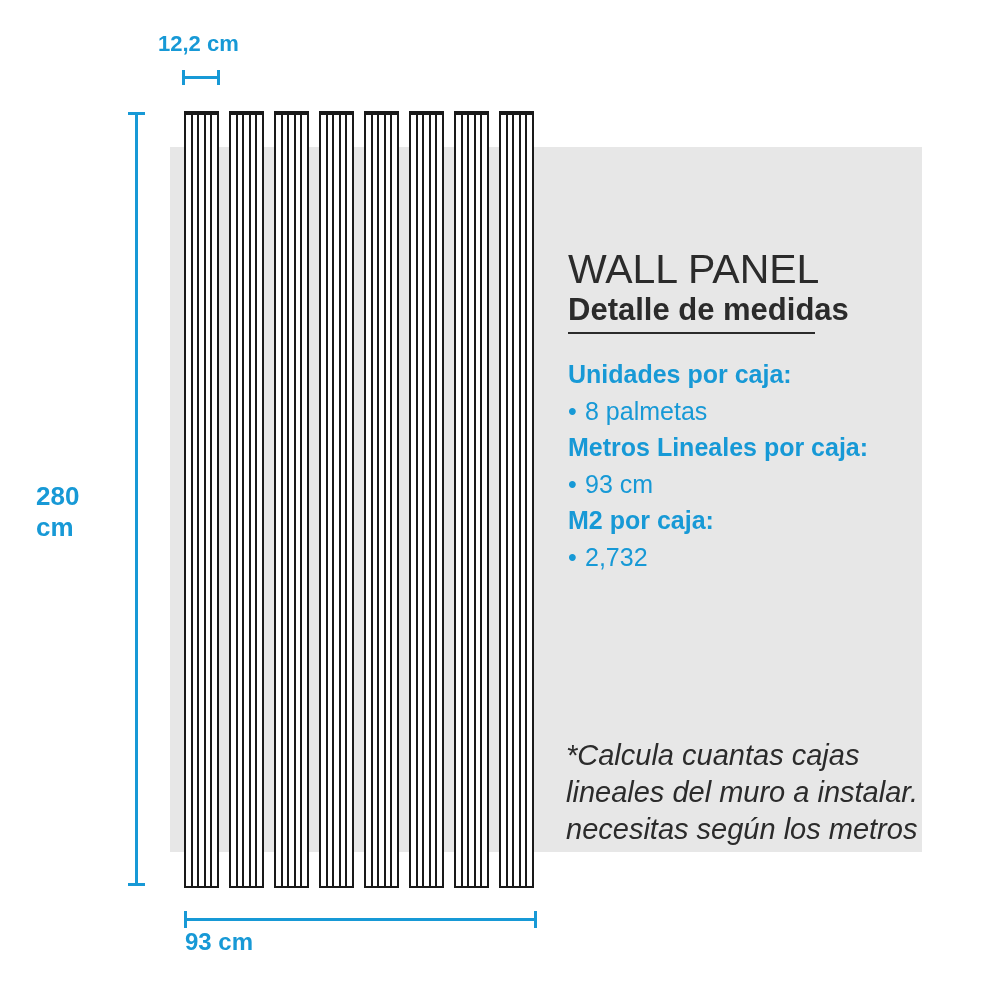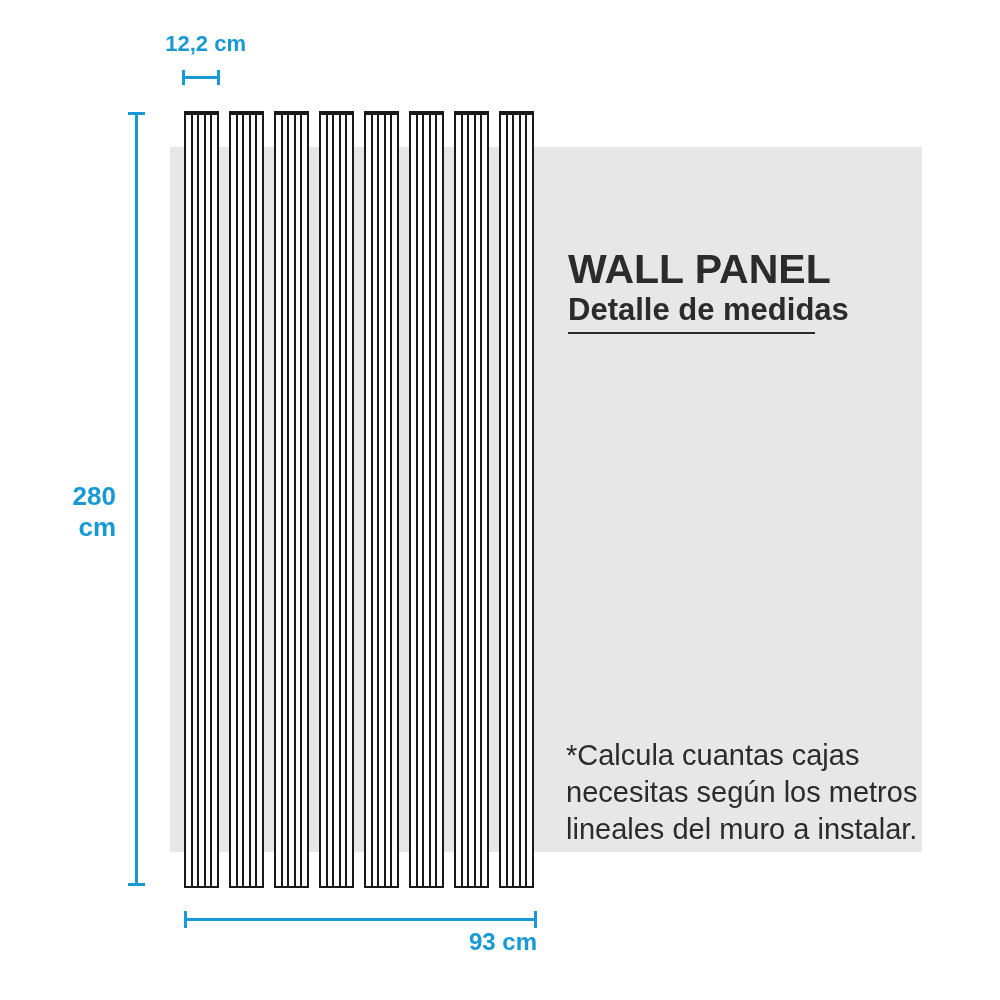--- a/index.html
+++ b/index.html
@@ -14,45 +14,45 @@
     width:35px;height:777px;box-sizing:border-box;
     background:var(--panel-line,#191919);
     border:2.5px solid var(--panel-line,#191919);
     border-top-width:4px;
     display:grid;grid-template-columns:repeat(5,1fr);column-gap:1.7px;
   }
   .slat{background:#fff;}
   
   .dim{position:absolute;background:var(--accent,#1799d6);}
   .dim-label{
-    position:absolute;color:var(--accent,#1799d6);font-weight:bold;text-align:right;
+    position:absolute;color:var(--accent,#1799d6);font-weight:bold;text-align:left;
     font-family:"Liberation Sans",sans-serif;
   }
   #dim-top-label{left:158px;top:31px;width:88px;font-size:22px;}
   #dim-top-line{left:183px;top:76px;width:36px;height:3px;}
   #dim-top-tick-l{left:182px;top:70px;width:3px;height:15px;}
   #dim-top-tick-r{left:217px;top:70px;width:3px;height:15px;}
   #dim-left-label{left:36px;top:481px;width:80px;font-size:26px;}
   #dim-left-line{left:135px;top:112px;width:3px;height:774px;}
   #dim-left-tick-t{left:128px;top:112px;width:17px;height:3px;}
   #dim-left-tick-b{left:128px;top:883px;width:17px;height:3px;}
   #dim-bottom-label{left:185px;top:928px;width:352px;font-size:24px;}
   #dim-bottom-line{left:185px;top:918px;width:352px;height:3px;}
   #dim-bottom-tick-l{left:184px;top:911px;width:3px;height:17px;}
   #dim-bottom-tick-r{left:534px;top:911px;width:3px;height:17px;}
   
-  .info-title{position:absolute;left:568px;top:246px;font-size:41px;font-weight:bold;color:var(--ink,#2b2b2b);letter-spacing:0px;}
+  .info-title{position:absolute;left:568px;top:246px;font-size:41px;font-weight:normal;color:var(--ink,#2b2b2b);letter-spacing:0px;}
   .info-subtitle{position:absolute;left:568px;top:292px;font-size:31px;font-weight:bold;color:var(--ink,#2b2b2b);}
   .info-rule{position:absolute;left:568px;top:332px;width:247px;height:2px;background:var(--ink,#2b2b2b);}
   .spec-block{position:absolute;left:568px;top:356px;color:var(--accent,#1799d6);font-size:25px;}
   .spec-heading{font-weight:bold;height:36.5px;line-height:36.5px;white-space:nowrap;}
   .spec-item{height:36.5px;line-height:36.5px;white-space:nowrap;}
   .spec-item .bullet{display:inline-block;width:17px;}
   .footnote{
-    position:absolute;left:566px;top:737px;font-size:29px;font-weight:500;
+    position:absolute;left:566px;top:737px;font-size:29px;font-style:italic;font-weight:500;
     color:var(--ink,#2b2b2b);line-height:37px;white-space:nowrap;
   }
 </style>
 </head>
 <body>
 
 <div id="canvas">
 
   <div class="gray-bg"></div>
 
@@ -127,20 +127,28 @@
 
   <div class="dim" id="dim-bottom-line"></div>
   <div class="dim" id="dim-bottom-tick-l"></div>
   <div class="dim" id="dim-bottom-tick-r"></div>
   <div class="dim-label" id="dim-bottom-label">93 cm</div>
 
   <div class="info-title">WALL PANEL</div>
   <div class="info-subtitle">Detalle de medidas</div>
   <div class="info-rule"></div>
 
+  <div class="spec-block">
+    <div class="spec-heading">Unidades por caja:</div>
+    <div class="spec-item"><span class="bullet">•</span><span>8 palmetas</span></div>
+    <div class="spec-heading">Metros Lineales por caja:</div>
+    <div class="spec-item"><span class="bullet">•</span><span>93 cm</span></div>
+    <div class="spec-heading">M2 por caja:</div>
+    <div class="spec-item"><span class="bullet">•</span><span>2,732</span></div>
+  </div>
 
   <div class="footnote">
     <div>*Calcula cuantas cajas</div>
+    <div>lineales del muro a instalar.</div>
     <div>necesitas según los metros</div>
-    <div>lineales del muro a instalar.</div>
   </div>
 
 </div>
 
 </body></html>

